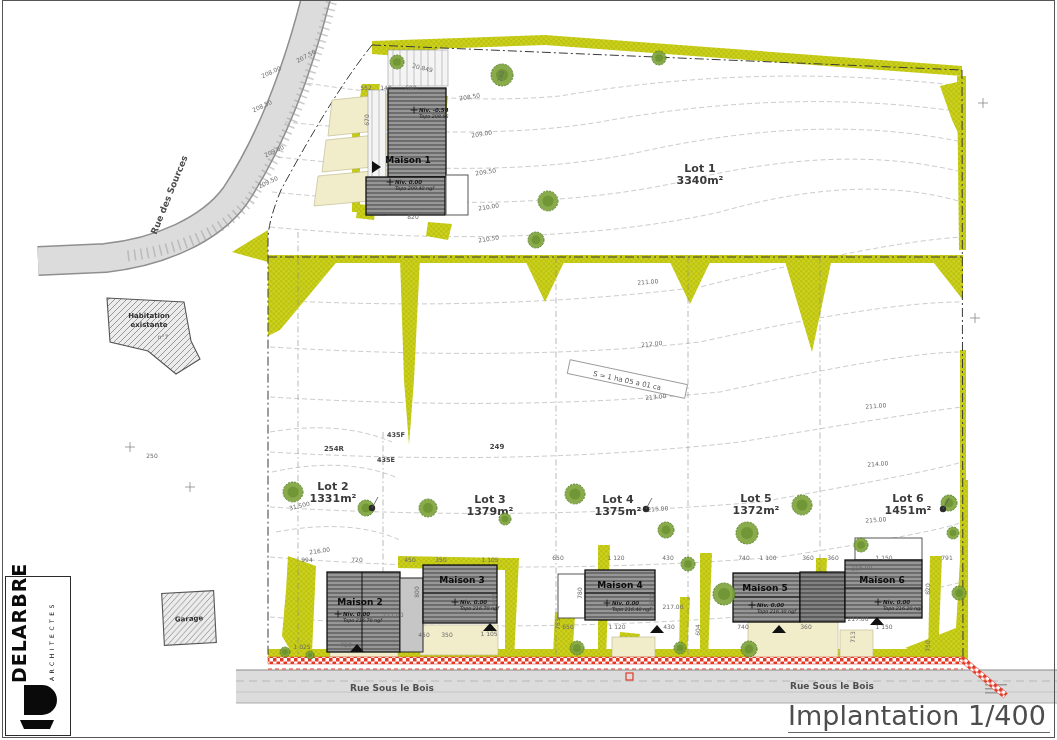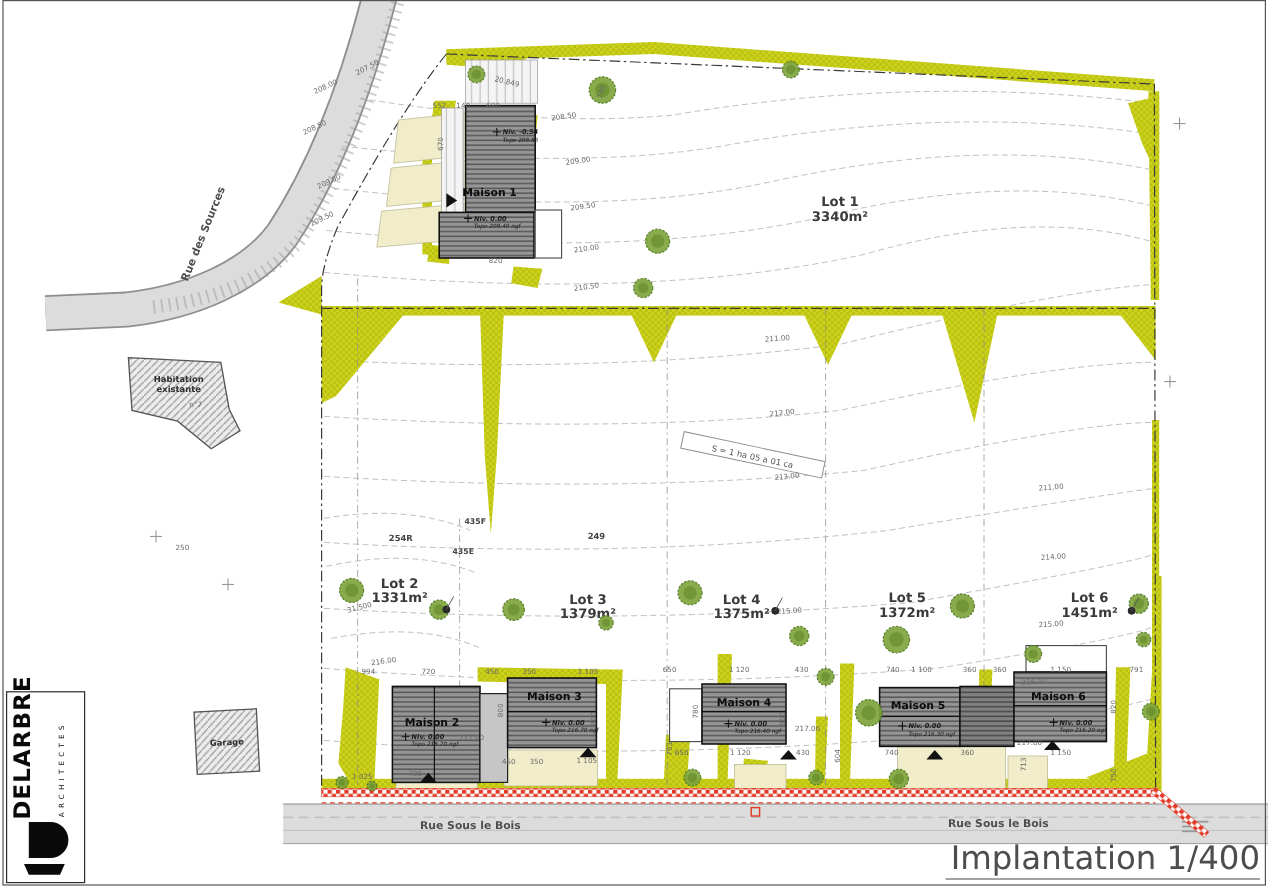--- a/index.html
+++ b/index.html
@@ -29,21 +29,21 @@
   .street{font-size:9px;font-weight:bold;fill:#4f4f4f;}
   .exlabel{font-size:7px;font-weight:bold;fill:#2d2d2d;}
   .small{font-size:6px;fill:#6a6a6a;}
   .areabox{font-size:7px;fill:#555;}
   #titleblock{position:absolute;left:5px;top:576px;width:64px;height:158px;border:1px solid #2b2b2b;background:#fff;}
   #firmname{position:absolute;left:2px;bottom:52px;height:104px;writing-mode:vertical-rl;transform:rotate(180deg);
             font-size:19px;font-weight:800;letter-spacing:1px;color:#0a0a0a;}
   #firmsub{position:absolute;left:42px;bottom:54px;height:100px;writing-mode:vertical-rl;transform:rotate(180deg);
            font-size:6px;letter-spacing:3.5px;color:#0a0a0a;}
   #dmark{position:absolute;left:10px;bottom:4px;}
-  #sheettitle{position:absolute;left:788px;top:700px;width:262px;text-align:right;
+  #sheettitle{position:absolute;left:788px;top:700px;width:262px;text-align:left;
               font-size:27px;color:#4d4d4d;border-bottom:1.5px solid #666;padding-bottom:1px;}
 </style>
 </head>
 <body>
 
 <div id="sheet">
 
 <svg id="plan" width="1057" height="740" viewBox="0 0 1057 740" style="position:absolute;left:0;top:0;">
   <defs>
     <pattern id="roofHatch" width="4" height="4" patternUnits="userSpaceOnUse">

